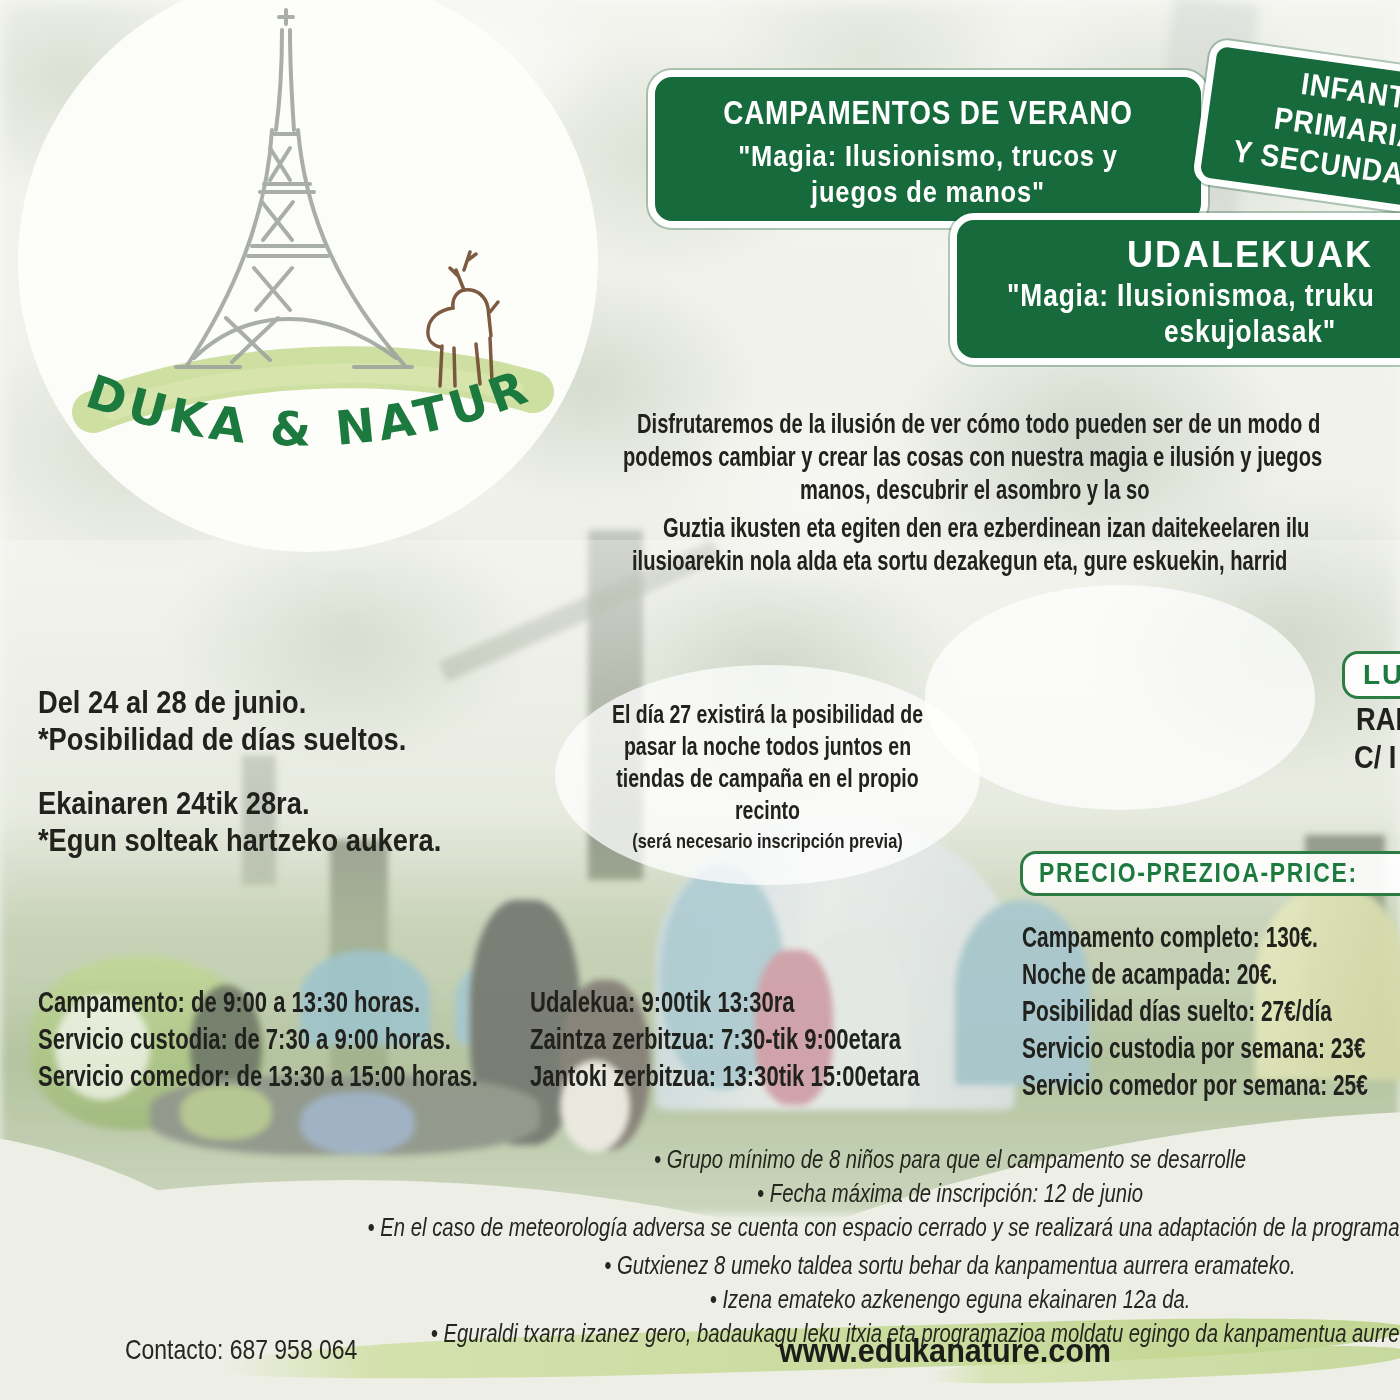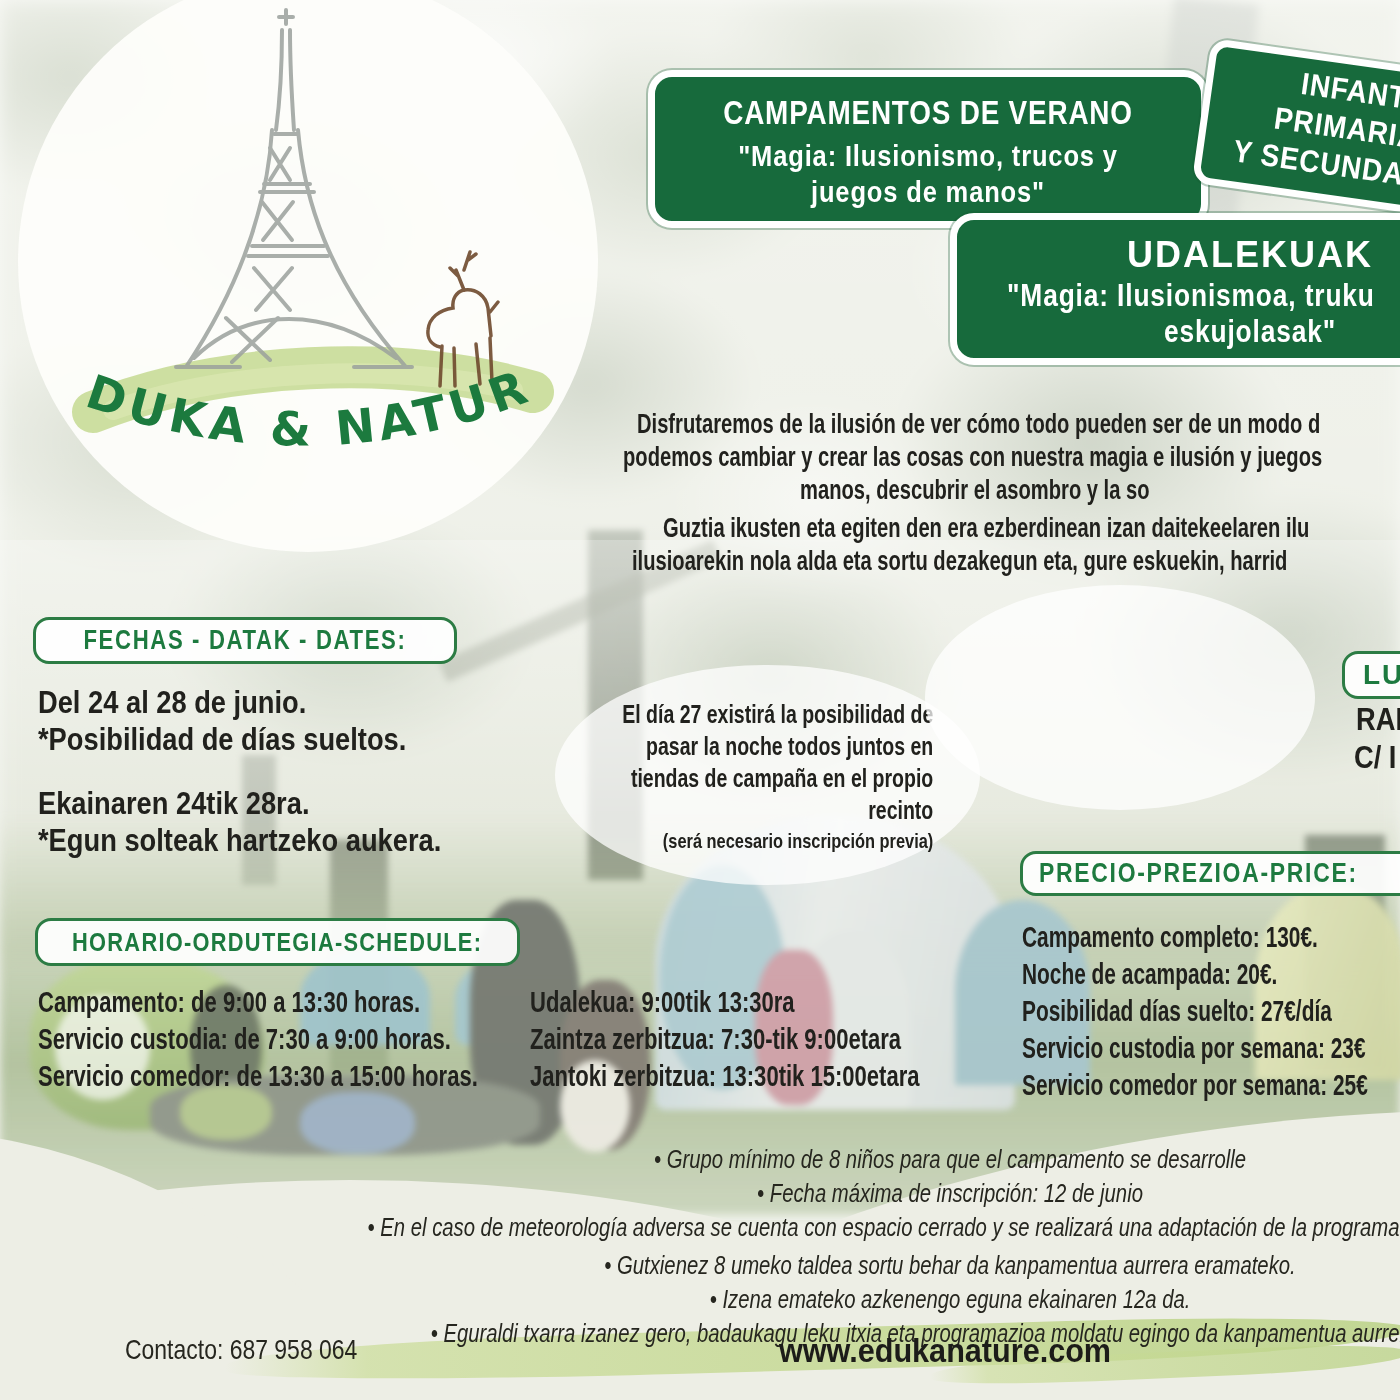--- a/index.html
+++ b/index.html
@@ -165,30 +165,27 @@
     <div class="abs sign-title" style="left:50px;top:58px;font-size:31px;transform:scaleX(.85);transform-origin:left top;">"Magia: Ilusionismoa, truku</div>
     <div class="abs sign-title" style="left:0;top:94px;width:586px;font-size:31px;transform:scaleX(.85);transform-origin:center top;">eskujolasak"</div>
   </div>
 
   <div class="abs dark c72" style="left:637px;top:408px;font-size:28px;">Disfrutaremos de la ilusión de ver cómo todo pueden ser de un modo d</div>
   <div class="abs dark c72" style="left:623px;top:441px;font-size:28px;">podemos cambiar y crear las cosas con nuestra magia e ilusión y juegos</div>
   <div class="abs dark c72" style="left:800px;top:474px;font-size:28px;">manos, descubrir el asombro y la so</div>
   <div class="abs dark c72" style="left:663px;top:512px;font-size:28px;">Guztia ikusten eta egiten den era ezberdinean izan daitekeelaren ilu</div>
   <div class="abs dark c72" style="left:632px;top:545px;font-size:28px;">ilusioarekin nola alda eta sortu dezakegun eta, gure eskuekin, harrid</div>
 
-  <div class="abs tag" style="left:33px;top:617px;width:424px;height:47px;">
-    <span style="font-size:27px;letter-spacing:2px;transform:scaleX(.82);white-space:nowrap;display:inline-block;">FECHAS - DATAK - DATES:</span>
-  </div>
   <div class="abs dark c88" style="left:38px;top:685px;font-size:31px;">Del 24 al 28 de junio.</div>
   <div class="abs dark c88" style="left:38px;top:722px;font-size:31px;">*Posibilidad de días sueltos.</div>
   <div class="abs dark c88" style="left:38px;top:786px;font-size:31px;">Ekainaren 24tik 28ra.</div>
   <div class="abs dark c88" style="left:38px;top:823px;font-size:31px;">*Egun solteak hartzeko aukera.</div>
 
   <div class="abs bubble" style="left:555px;top:665px;width:425px;height:220px;"></div>
-  <div class="abs" style="left:555px;top:698px;width:425px;text-align:right;">
+  <div class="abs" style="left:555px;top:698px;width:425px;text-align:center;">
     <div class="dark ctr" style="font-size:25px;line-height:32px;">El día 27 existirá la posibilidad de</div>
     <div class="dark ctr" style="font-size:25px;line-height:32px;">pasar la noche todos juntos en</div>
     <div class="dark ctr" style="font-size:25px;line-height:32px;">tiendas de campaña en el propio</div>
     <div class="dark ctr" style="font-size:25px;line-height:32px;">recinto</div>
     <div class="dark ctr" style="font-size:21px;line-height:30px;">(será necesario inscripción previa)</div>
   </div>
 
   <div class="abs bubble" style="left:925px;top:585px;width:390px;height:225px;"></div>
 
   <div class="abs tag" style="left:1342px;top:651px;width:130px;height:48px;justify-content:flex-start;padding-left:18px;">
@@ -199,23 +196,20 @@
 
   <div class="abs tag" style="left:1020px;top:851px;width:420px;height:45px;justify-content:flex-start;padding-left:16px;">
     <span style="font-size:27px;letter-spacing:2px;transform:scaleX(.85);transform-origin:left center;white-space:nowrap;display:inline-block;">PRECIO-PREZIOA-PRICE:</span>
   </div>
   <div class="abs dark c72" style="left:1022px;top:921px;font-size:29px;">Campamento completo: 130€.</div>
   <div class="abs dark c72" style="left:1022px;top:958px;font-size:29px;">Noche de acampada: 20€.</div>
   <div class="abs dark c72" style="left:1022px;top:995px;font-size:29px;">Posibilidad días suelto: 27€/día</div>
   <div class="abs dark c72" style="left:1022px;top:1032px;font-size:29px;">Servicio custodia por semana: 23€</div>
   <div class="abs dark c72" style="left:1022px;top:1069px;font-size:29px;">Servicio comedor por semana: 25€</div>
 
-  <div class="abs tag" style="left:35px;top:918px;width:485px;height:48px;">
-    <span style="font-size:26px;letter-spacing:1.5px;transform:scaleX(.84);white-space:nowrap;display:inline-block;">HORARIO-ORDUTEGIA-SCHEDULE:</span>
-  </div>
   <div class="abs dark c76" style="left:38px;top:986px;font-size:29px;">Campamento: de 9:00 a 13:30 horas.</div>
   <div class="abs dark c76" style="left:38px;top:1023px;font-size:29px;">Servicio custodia: de 7:30 a 9:00 horas.</div>
   <div class="abs dark c76" style="left:38px;top:1060px;font-size:29px;">Servicio comedor: de 13:30 a 15:00 horas.</div>
   <div class="abs dark c76" style="left:530px;top:986px;font-size:29px;">Udalekua: 9:00tik 13:30ra</div>
   <div class="abs dark c76" style="left:530px;top:1023px;font-size:29px;">Zaintza zerbitzua: 7:30-tik 9:00etara</div>
   <div class="abs dark c76" style="left:530px;top:1060px;font-size:29px;">Jantoki zerbitzua: 13:30tik 15:00etara</div>
 
   <div class="abs" style="left:0;top:1142px;width:1900px;text-align:center;">
     <div class="note ctr">• Grupo mínimo de 8 niños para que el campamento se desarrolle</div>
     <div class="note ctr">• Fecha máxima de inscripción: 12 de junio</div>

